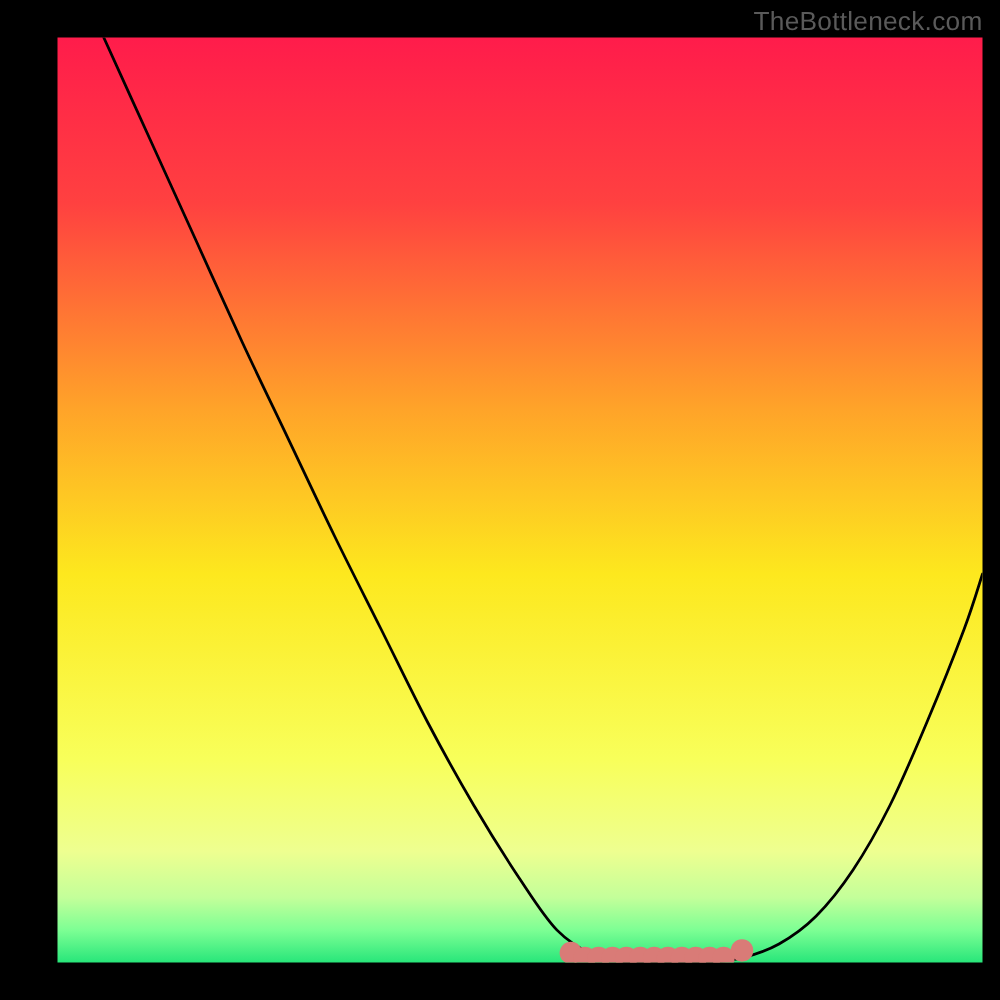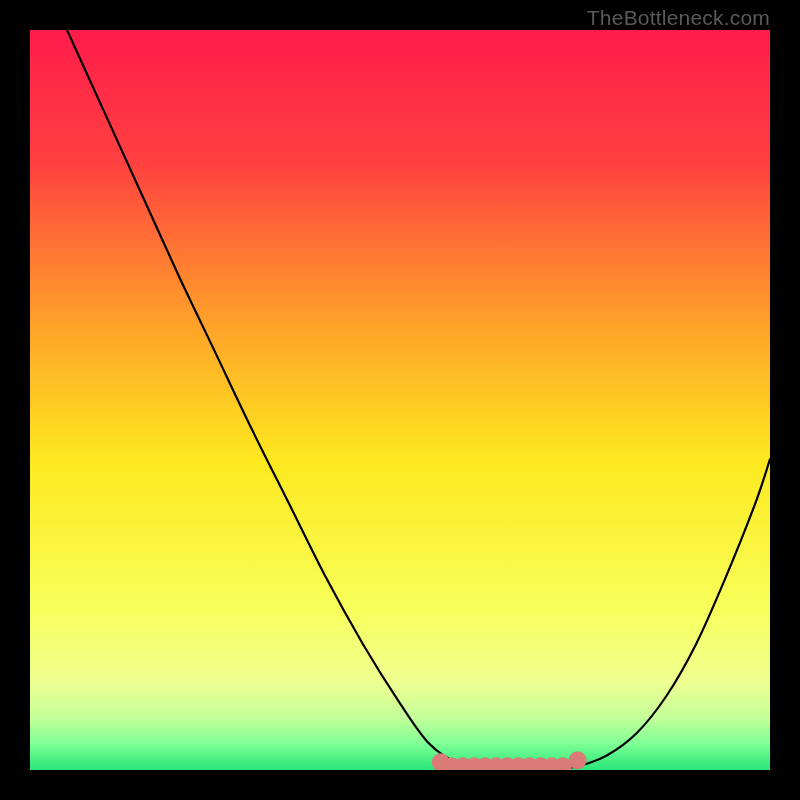--- a/index.html
+++ b/index.html
@@ -5,21 +5,21 @@
   html, body {
     margin: 0;
     padding: 0;
     width: 800px;
     height: 800px;
     background: #000;
     overflow: hidden;
   }
   .frame {
     position: absolute;
-    left: 0;
+    left: 16px;
     top: 0;
     width: 780px;
     height: 800px;
     background: #000;
   }
   .watermark {
     position: absolute;
     top: 6px;
     right: 10px;
     font-family: Arial, Helvetica, sans-serif;

